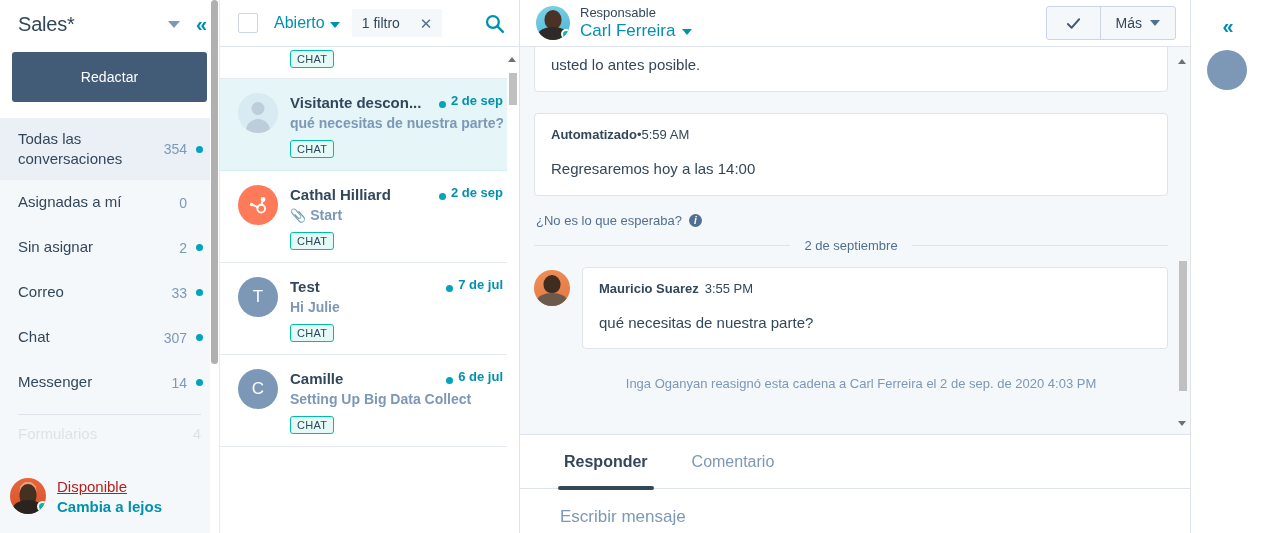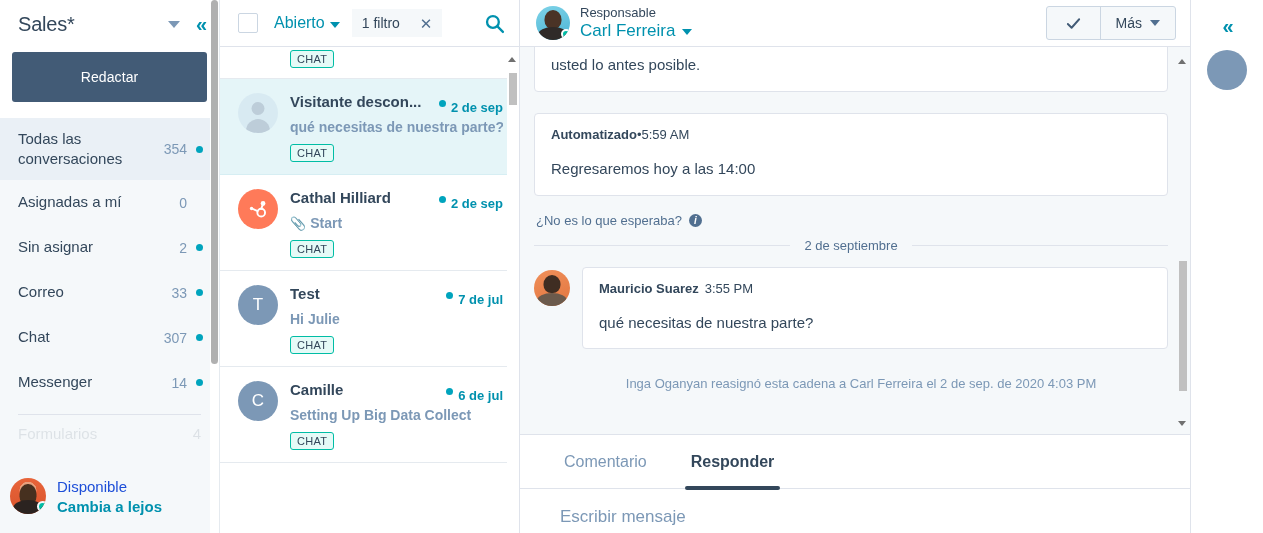--- a/index.html
+++ b/index.html
@@ -85,21 +85,21 @@
     content: ""; position: absolute; left: 50%; bottom: -3px;
     width: 30px; height: 17px; transform: translateX(-50%);
     border-radius: 50% 50% 0 0; background: #2b2320;
   }
   .status-online {
     position: absolute; left: 27px; bottom: 2px; width: 11px; height: 11px;
     border-radius: 50%; background: #00bda5; border: 2px solid #f5f8fa;
     z-index: 5;
   }
   .status-texts { display: flex; flex-direction: column; gap: 3px; }
-  .status-main { font-size: 15px; color: #1d4ed8; }
+  .status-main { font-size: 15px; color: #b91c1c; text-decoration: underline; }
   .status-link {
     font-size: 15px; color: #0091ae; font-weight: 700; cursor: pointer;
   }
   .sb-scroll {
     position: absolute; right: 0; top: 0; width: 9px; height: 533px;
     background: #fff;
   }
   .sb-scroll-thumb {
     position: absolute; right: 1px; top: 0; width: 7px; height: 364px;
     background: #b0b0b0; border-radius: 4px;
@@ -166,21 +166,21 @@
   }
   .conv-av.hubspot { background: #ff7a59; }
   .conv-av.initial { background: #7c98b6; }
   .conv-main { flex: 1; min-width: 0; }
   .conv-row1 { display: flex; align-items: baseline; gap: 2px; }
   .conv-name {
     font-size: 15px; font-weight: 700; color: #33475b; flex: 1;
     white-space: nowrap; overflow: hidden; text-overflow: ellipsis;
   }
   .conv-meta {
-    display: flex; align-items: flex-start; gap: 5px; flex: 0 0 auto;
+    display: flex; align-items: flex-end; gap: 5px; flex: 0 0 auto;
     padding-left: 2px;
   }
   .conv-unread {
     width: 7px; height: 7px; border-radius: 50%; background: #00a4bd;
   }
   .conv-date { font-size: 13px; color: #0091ae; font-weight: 700; }
   .conv-preview {
     font-size: 14px; color: #7c98b6; margin-top: 4px; font-weight: 700;
     white-space: nowrap; overflow: hidden; text-overflow: ellipsis;
     display: flex; align-items: center; gap: 4px;
@@ -610,25 +610,25 @@
     </div>
 
     <div class="thread-scroll">
       <div class="ts-up"></div>
       <div class="ts-thumb"></div>
       <div class="ts-down"></div>
     </div>
 
     <div class="composer">
       <div class="comp-tabs">
+        <div class="comp-tab active">
+          <span>Responder</span>
+        </div>
         <div class="comp-tab">
           <span>Comentario</span>
-        </div>
-        <div class="comp-tab active">
-          <span>Responder</span>
         </div>
       </div>
       <div class="comp-input">Escribir mensaje</div>
     </div>
   </div>
 
   <div class="rightrail">
     <div class="rr-chev">«</div>
     <div class="rr-avatar"></div>
   </div>

